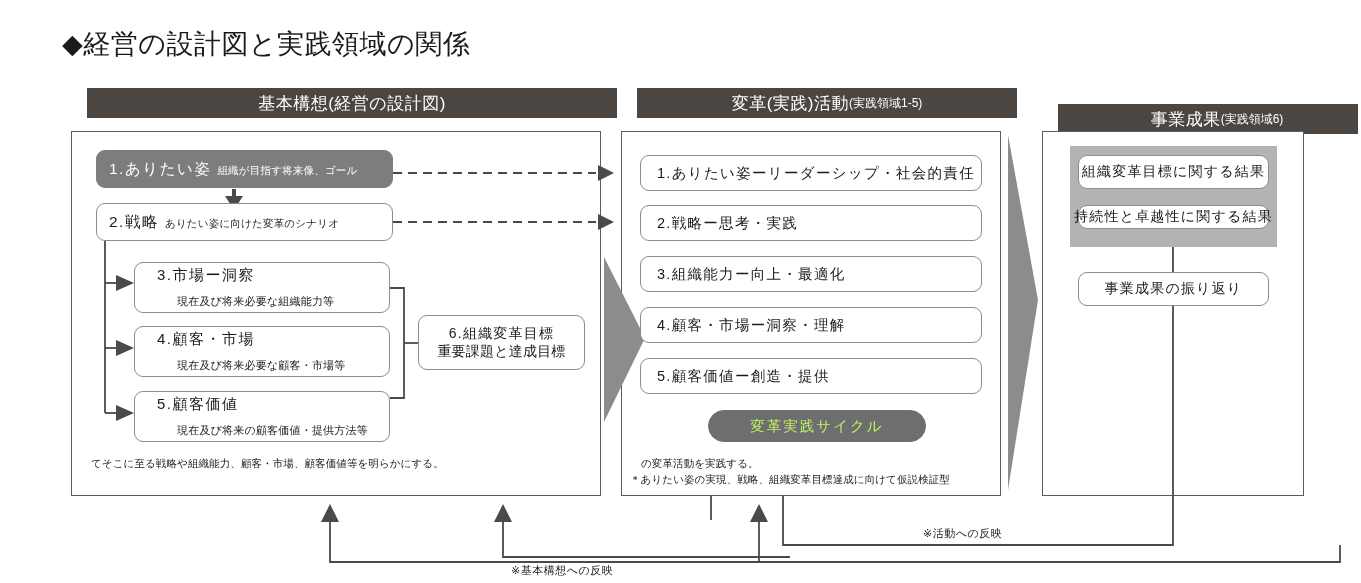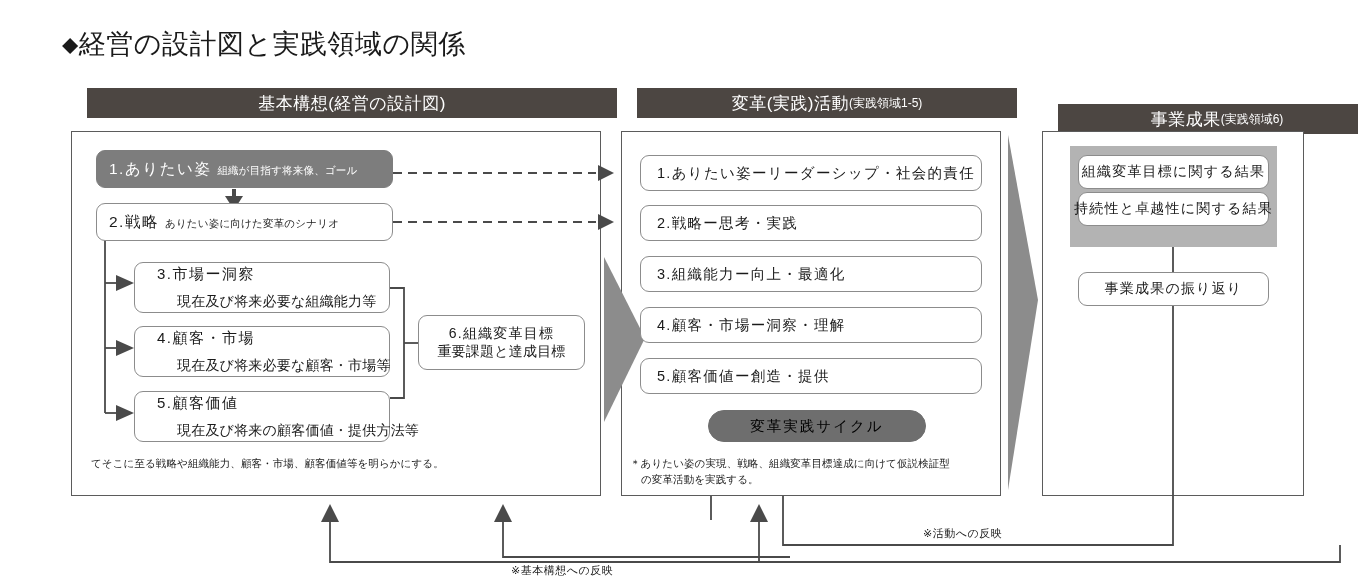--- a/index.html
+++ b/index.html
@@ -7,21 +7,20 @@
     width:1361px;height:583px;position:relative;overflow:hidden;
     font-family:"Liberation Sans","DejaVu Sans",sans-serif;
     color:#231f20;
   }
   .abs{position:absolute;}
 
   
   #page-title{
     left:62px;top:26px;font-size:27px;letter-spacing:.5px;color:#1a1a1a;
     white-space:nowrap;
-    font-family:Liberation Mono, monospace;
   }
 
   
   .col-header{
     background:#4c4642;color:#ffffff;
     display:flex;align-items:center;justify-content:center;
     height:30px;font-size:17px;letter-spacing:.5px;white-space:nowrap;margin-left:17px;
   }
   .col-header .sub{font-size:12px;letter-spacing:0;}
 
@@ -39,31 +38,31 @@
   .rbox.filled{background:#7d7d7d;border-color:#7d7d7d;color:#ffffff;}
   .rbox .line1{font-size:15px;letter-spacing:1px;white-space:nowrap;}
   .rbox .line2{font-size:11.5px;letter-spacing:.3px;white-space:nowrap;}
 
   .lead-inline{display:flex;align-items:baseline;padding-left:12px;}
   .lead-inline .line1{font-size:15.5px;letter-spacing:1.5px;}
   .lead-inline .line2{font-size:10.5px;letter-spacing:.2px;margin-left:6px;text-align:center;}
 
   .stacked{padding-left:22px;}
   .stacked .line1{font-size:15px;letter-spacing:1.5px;}
-  .stacked .line2{font-size:14px;letter-spacing:.2px;margin-left:20px;margin-top:9px;}
+  .stacked .line2{font-size:11px;letter-spacing:.2px;margin-left:20px;margin-top:9px;}
 
   .centered{align-items:center;}
   .centered .line1{font-size:14px;letter-spacing:1.2px;}
   .centered .line2{font-size:14px;letter-spacing:.2px;}
 
   .mid-box{padding-left:16px;}
   .mid-box .line1{font-size:14.5px;letter-spacing:1.3px;}
 
   .cycle{
-    background:#6e6e6e;border-color:#6e6e6e;color:#000000;border-radius:16px;
+    background:#6e6e6e;border-color:#6e6e6e;color:#bef264;border-radius:16px;
     align-items:center;justify-content:center;
   }
   .cycle .line1{font-size:14.5px;letter-spacing:2px;}
 
   
   .footnote{font-size:10.5px;line-height:1.55;color:#1a1a1a;letter-spacing:.1px;}
   .footnote .ln{white-space:nowrap;display:block;}
   .footnote .ln.indent{padding-left:11px;}
 
   
@@ -228,29 +227,29 @@
     <span class="line1">5.</span>
     <span class="line1">顧客価値ー創造・提供</span>
   </div>
 </div>
 
 <div class="abs rbox cycle" style="left:708px;top:410px;width:218px;height:32px;">
   <span class="line1">変革実践サイクル</span>
 </div>
 
 <div class="abs footnote" style="left:630px;top:455px;width:370px;">
+  <span class="ln indent">の変革活動を実践する。</span>
   <span class="ln">＊ありたい姿の実現、戦略、組織変革目標達成に向けて仮説検証型</span>
-  <span class="ln indent">の変革活動を実践する。</span>
 </div>
 
 <div class="abs rbox centered" style="left:1078px;top:155px;width:191px;height:34px;">
   <span class="line1">組織変革目標に関する結果</span>
 </div>
 
-<div class="abs rbox centered" style="left:1078px;top:192px;width:191px;height:34px;text-align:right;">
+<div class="abs rbox centered" style="left:1078px;top:205px;width:191px;height:24px;text-align:right;">
   <span class="line1">持続性と卓越性に関する結果</span>
 </div>
 
 <div class="abs rbox centered" style="left:1078px;top:272px;width:191px;height:34px;">
   <span class="line1">事業成果の振り返り</span>
 </div>
 
 <div class="abs loop-caption" style="left:511px;top:563px;">※基本構想への反映</div>
 <div class="abs loop-caption" style="left:923px;top:526px;">※活動への反映</div>
 

